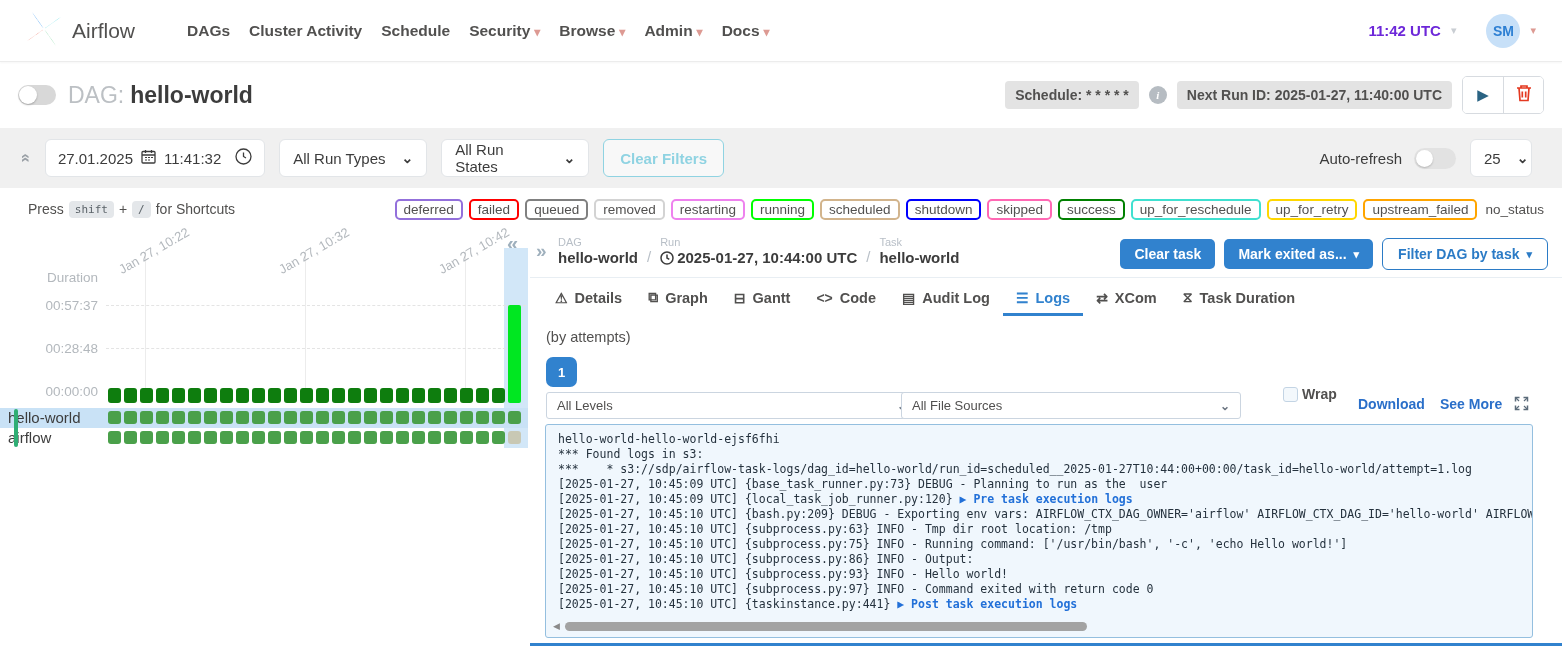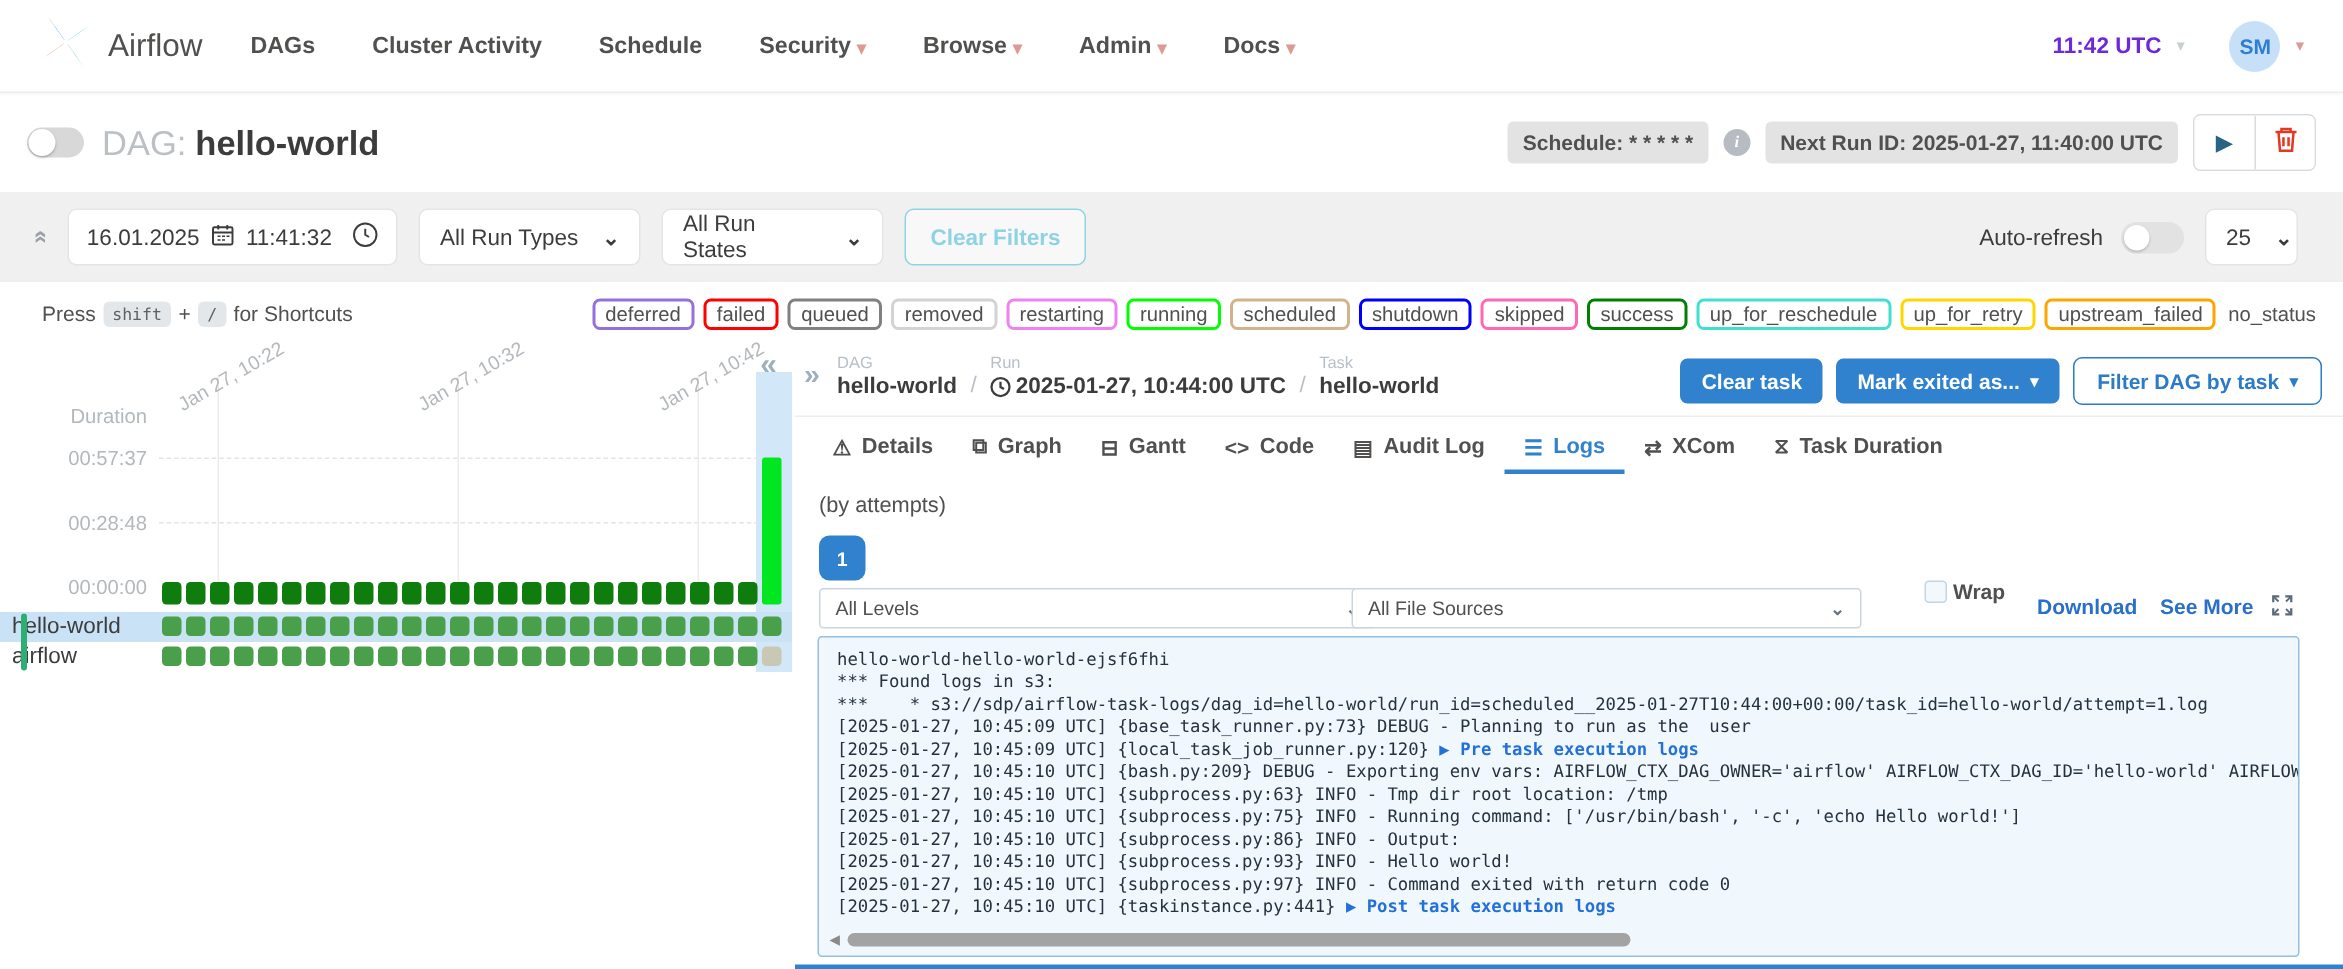--- a/index.html
+++ b/index.html
@@ -6,21 +6,21 @@
   html,body { margin:0; padding:0; background:#fff; }
   body { font-family:"Liberation Sans", sans-serif; color:#51504f; }
   .page { position:relative; width:1562px; height:646px; background:#fff; overflow:hidden; }
 
   
   .navbar { position:absolute; left:0; top:0; width:1562px; height:62px; background:#fff;
             border-bottom:1px solid #ececec; box-shadow:0 1px 2px rgba(0,0,0,.04);
             display:flex; align-items:center; padding:0 26px 0 24px; }
   .brand { display:flex; align-items:center; gap:8px; }
   .brand-name { font-size:21px; color:#51504f; }
-  .nav-menu { display:flex; gap:38px; margin-left:32px; }
+  .nav-menu { display:flex; gap:19px; margin-left:52px; }
   .nav-item { display:flex; align-items:center; gap:4px; font-size:15.5px; font-weight:bold; color:#51504f; cursor:pointer; }
   .nav-caret { color:#dd9a93; font-size:12px; margin-top:2px; }
   .nav-right { margin-left:auto; display:flex; align-items:center; gap:10px; }
   .clock { font-size:15px; font-weight:bold; color:#6d28d9; }
   .small-caret { color:#c9ced3; font-size:11px; }
   .avatar { width:34px; height:34px; border-radius:50%; background:#c7e0f8; color:#2d7fd3;
             display:flex; align-items:center; justify-content:center; font-size:14px; font-weight:bold; }
 
   
   .dag-header { position:absolute; left:0; top:62px; width:1562px; height:66px; display:flex; align-items:center; padding:0 18px; }
@@ -204,21 +204,21 @@
             </svg>
           </span>
         </div>
       </div>
     </div>
   </div>
 
   <div class="filter-bar">
     <span class="collapse-up">«</span>
     <div class="datetime-input">
-      <span>16.01.2025</span>
+      <span>27.01.2025</span>
       <span>
         <svg width="15" height="15" viewBox="0 0 15 15" fill="none" stroke="#3c3c3c" stroke-width="1.3">
           <rect x="1" y="2.5" width="13" height="11.5" rx="1"></rect>
             <path d="M1 6 h13 M4.5 1 v3 M10.5 1 v3"></path>
           <path d="M4 8.5 h2 M7 8.5 h2 M10 8.5 h2 M4 11 h2 M7 11 h2" stroke-width="1"></path>
         </svg>
       </span>
       <span>11:41:32</span>
       <span style="margin-left:6px">
         <svg width="17" height="17" viewBox="0 0 17 17" fill="none" stroke="#3c3c3c" stroke-width="1.3">

